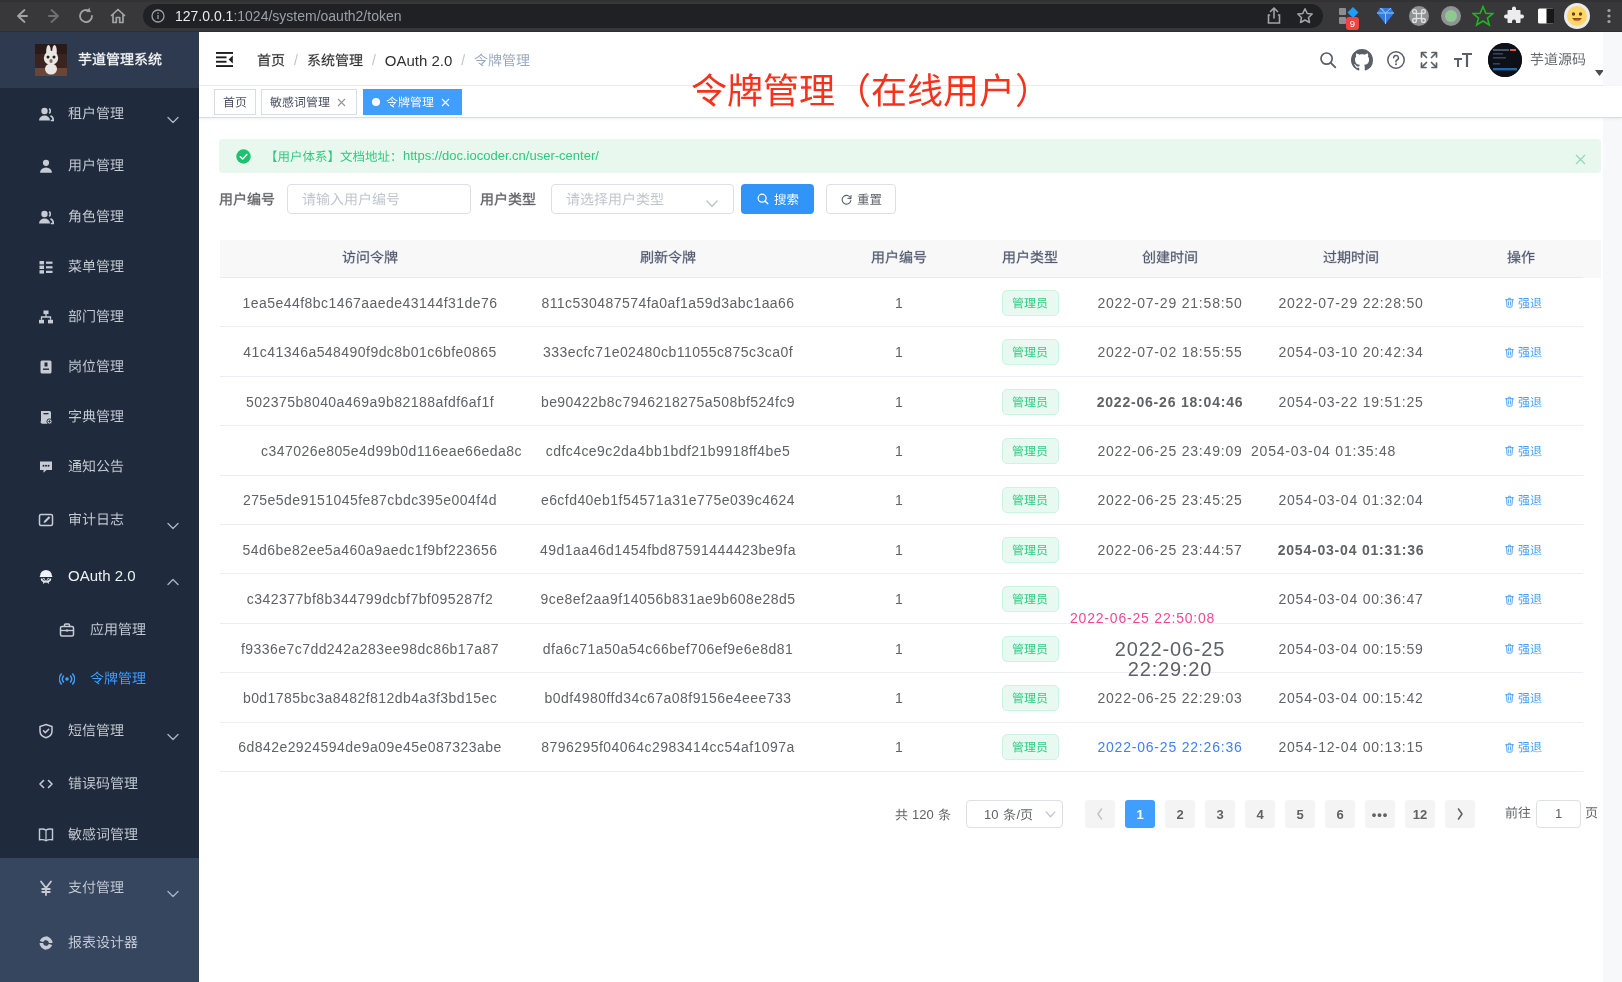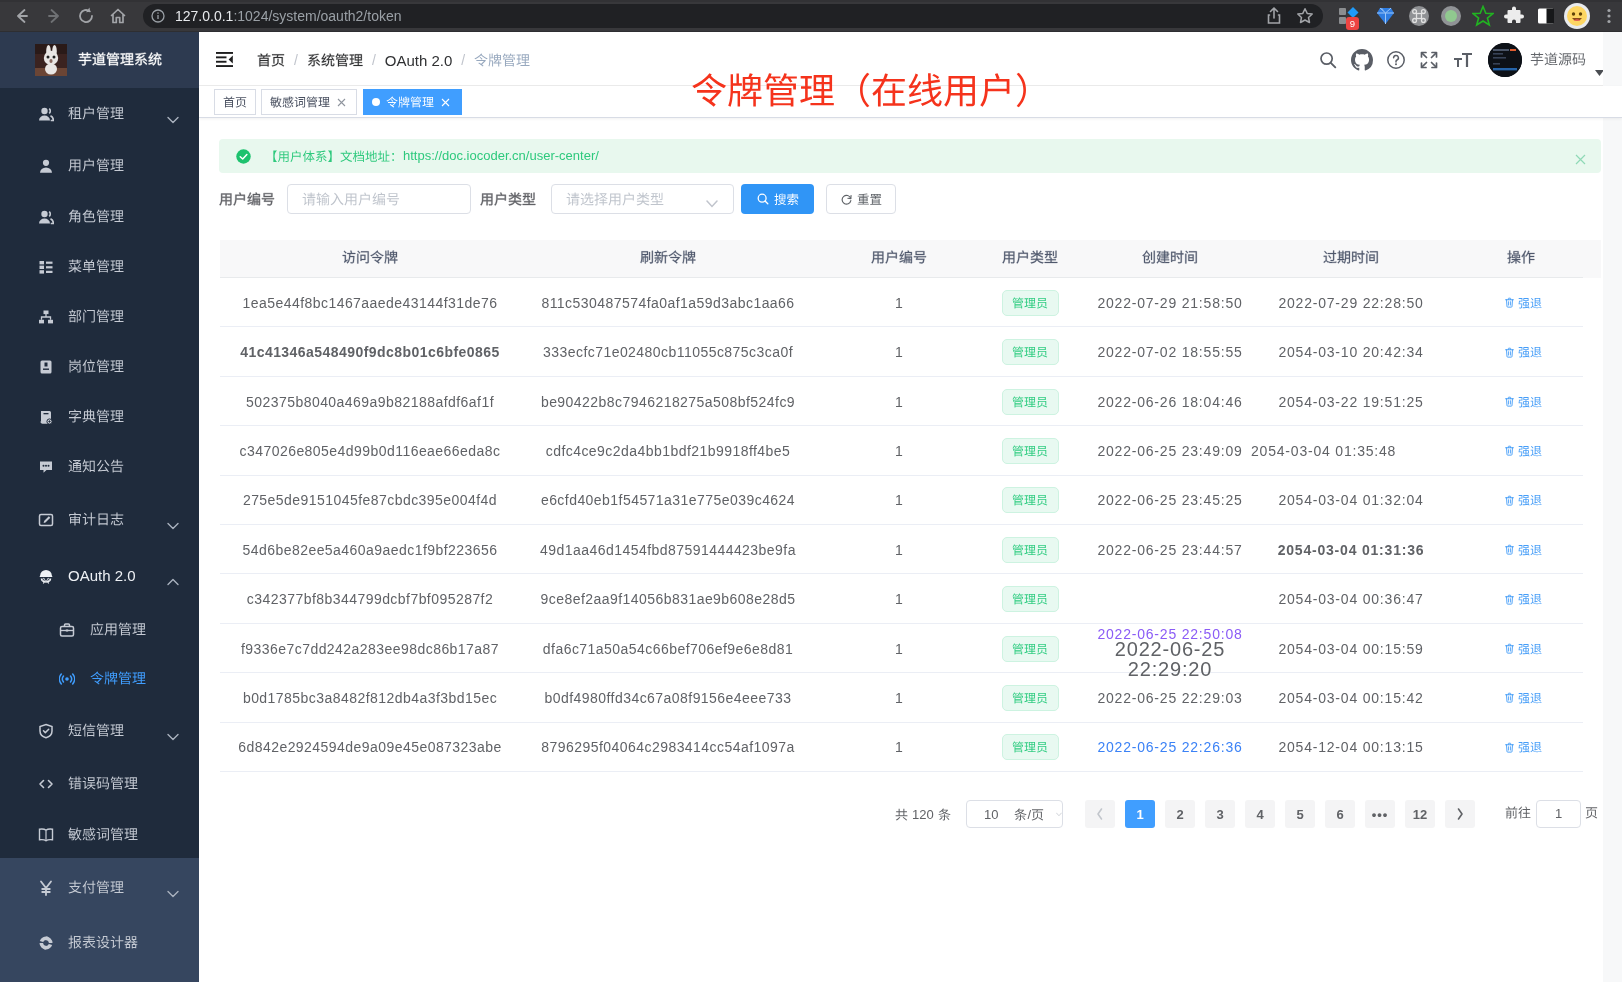--- a/index.html
+++ b/index.html
@@ -805,21 +805,21 @@
       <path d="M5.8 6 V10.3 M8.2 6 V10.3" stroke="#459df8" stroke-width="1.1" stroke-linecap="round"></path>
     </svg>
     <svg class="k" style="width:24px;height:12px;" viewBox="0 -880 2000 1000">
       <g fill="currentColor">
         <use href="#g29" x="0"></use>
         <use href="#g76" x="1000"></use>
       </g>
     </svg>
   </div>
 <div style="position:absolute;left:220px;top:375.8px;width:1363px;height:1px;background:#ebeef5;"></div>
-<div style="position:absolute;left:218px;top:342.1px;width:304px;height:20px;font-size:14px;color:#606266;text-align:center;line-height:20px;letter-spacing:.45px;font-weight:bold;">41c41346a548490f9dc8b01c6bfe0865</div>
+<div style="position:absolute;left:218px;top:342.1px;width:304px;height:20px;font-size:14px;color:#606266;text-align:center;line-height:20px;letter-spacing:.45px;">41c41346a548490f9dc8b01c6bfe0865</div>
 <div style="position:absolute;left:516px;top:342.1px;width:304px;height:20px;font-size:14px;color:#606266;text-align:center;line-height:20px;letter-spacing:.45px;">333ecfc71e02480cb11055c875c3ca0f</div>
 <div style="position:absolute;left:849px;top:342.1px;width:100px;height:20px;font-size:14px;color:#606266;text-align:center;line-height:20px;letter-spacing:.45px;">1</div>
 <div style="position:absolute;left:1001.5px;top:339.1px;width:57px;height:26px;background:#e8f9f1;border:1px solid #cdf3e1;border-radius:5px;display:flex;align-items:center;justify-content:center;color:#2ecc80;">
     <svg class="k" style="width:36px;height:12px;" viewBox="0 -880 3000 1000">
       <g fill="currentColor">
         <use href="#g55" x="0"></use>
         <use href="#g49" x="1000"></use>
         <use href="#g18" x="2000"></use>
       </g>
     </svg>
@@ -844,36 +844,36 @@
 <div style="position:absolute;left:849px;top:391.5px;width:100px;height:20px;font-size:14px;color:#606266;text-align:center;line-height:20px;letter-spacing:.45px;">1</div>
 <div style="position:absolute;left:1001.5px;top:388.5px;width:57px;height:26px;background:#e8f9f1;border:1px solid #cdf3e1;border-radius:5px;display:flex;align-items:center;justify-content:center;color:#2ecc80;">
     <svg class="k" style="width:36px;height:12px;" viewBox="0 -880 3000 1000">
       <g fill="currentColor">
         <use href="#g55" x="0"></use>
         <use href="#g49" x="1000"></use>
         <use href="#g18" x="2000"></use>
       </g>
     </svg>
   </div>
-<div style="position:absolute;left:1070px;top:391.5px;width:200px;height:20px;font-size:14px;color:#606266;text-align:center;line-height:20px;letter-spacing:.8px;">2022-06-26 18:04:46</div>
+<div style="position:absolute;left:1070px;top:391.5px;width:200px;height:20px;font-size:14px;color:#606266;text-align:center;line-height:20px;letter-spacing:.8px;font-weight:bold;">2022-06-26 18:04:46</div>
 <div style="position:absolute;left:1251px;top:391.5px;width:200px;height:20px;font-size:14px;color:#606266;text-align:center;line-height:20px;letter-spacing:.8px;">2054-03-22 19:51:25</div>
 <div style="position:absolute;left:1503.5px;top:393.5px;width:54px;height:16px;color:#459df8;display:flex;align-items:center;">
     <svg width="11" height="13" viewBox="0 0 14 14" style="margin-right:3px;flex:none">
       <path d="M2 3.5 H12 M5.5 3.5 V2.2 a.7.7 0 0 1 .7 -.7 h1.6 a.7.7 0 0 1 .7 .7 V3.5 M3.2 3.5 L3.8 12 a1 1 0 0 0 1 .9 h4.4 a1 1 0 0 0 1 -.9 L10.8 3.5" stroke="#459df8" stroke-width="1.2" fill="none" stroke-linecap="round"></path>
       <path d="M5.8 6 V10.3 M8.2 6 V10.3" stroke="#459df8" stroke-width="1.1" stroke-linecap="round"></path>
     </svg>
     <svg class="k" style="width:24px;height:12px;" viewBox="0 -880 2000 1000">
       <g fill="currentColor">
         <use href="#g29" x="0"></use>
         <use href="#g76" x="1000"></use>
       </g>
     </svg>
   </div>
 <div style="position:absolute;left:220px;top:474.6px;width:1363px;height:1px;background:#ebeef5;"></div>
-<div style="position:absolute;left:218px;top:440.9px;width:304px;height:20px;font-size:14px;color:#606266;text-align:center;line-height:20px;letter-spacing:.45px;">c347026e805e4d99b0d116eae66eda8c</div>
+<div style="position:absolute;left:218px;top:440.9px;width:304px;height:20px;font-size:14px;color:#606266;text-align:right;line-height:20px;letter-spacing:.45px;">c347026e805e4d99b0d116eae66eda8c</div>
 <div style="position:absolute;left:516px;top:440.9px;width:304px;height:20px;font-size:14px;color:#606266;text-align:center;line-height:20px;letter-spacing:.45px;">cdfc4ce9c2da4bb1bdf21b9918ff4be5</div>
 <div style="position:absolute;left:849px;top:440.9px;width:100px;height:20px;font-size:14px;color:#606266;text-align:center;line-height:20px;letter-spacing:.45px;">1</div>
 <div style="position:absolute;left:1001.5px;top:437.9px;width:57px;height:26px;background:#e8f9f1;border:1px solid #cdf3e1;border-radius:5px;display:flex;align-items:center;justify-content:center;color:#2ecc80;">
     <svg class="k" style="width:36px;height:12px;" viewBox="0 -880 3000 1000">
       <g fill="currentColor">
         <use href="#g55" x="0"></use>
         <use href="#g49" x="1000"></use>
         <use href="#g18" x="2000"></use>
       </g>
     </svg>
@@ -952,21 +952,21 @@
 <div style="position:absolute;left:849px;top:589.1px;width:100px;height:20px;font-size:14px;color:#606266;text-align:center;line-height:20px;letter-spacing:.45px;">1</div>
 <div style="position:absolute;left:1001.5px;top:586.1px;width:57px;height:26px;background:#e8f9f1;border:1px solid #cdf3e1;border-radius:5px;display:flex;align-items:center;justify-content:center;color:#2ecc80;">
     <svg class="k" style="width:36px;height:12px;" viewBox="0 -880 3000 1000">
       <g fill="currentColor">
         <use href="#g55" x="0"></use>
         <use href="#g49" x="1000"></use>
         <use href="#g18" x="2000"></use>
       </g>
     </svg>
   </div>
-<div style="position:absolute;left:1070px;top:624px;width:200px;height:20px;font-size:14px;color:#8b5cf6;text-align:center;line-height:20px;letter-spacing:.8px;">2022-06-25 22:50:08</div>
+<div style="position:absolute;left:1070px;top:608px;width:200px;height:20px;font-size:14px;color:#ec4899;text-align:left;line-height:20px;letter-spacing:.8px;">2022-06-25 22:50:08</div>
 <div style="position:absolute;left:1251px;top:589.1px;width:200px;height:20px;font-size:14px;color:#606266;text-align:center;line-height:20px;letter-spacing:.8px;">2054-03-04 00:36:47</div>
 <div style="position:absolute;left:1503.5px;top:591.1px;width:54px;height:16px;color:#459df8;display:flex;align-items:center;">
     <svg width="11" height="13" viewBox="0 0 14 14" style="margin-right:3px;flex:none">
       <path d="M2 3.5 H12 M5.5 3.5 V2.2 a.7.7 0 0 1 .7 -.7 h1.6 a.7.7 0 0 1 .7 .7 V3.5 M3.2 3.5 L3.8 12 a1 1 0 0 0 1 .9 h4.4 a1 1 0 0 0 1 -.9 L10.8 3.5" stroke="#459df8" stroke-width="1.2" fill="none" stroke-linecap="round"></path>
       <path d="M5.8 6 V10.3 M8.2 6 V10.3" stroke="#459df8" stroke-width="1.1" stroke-linecap="round"></path>
     </svg>
     <svg class="k" style="width:24px;height:12px;" viewBox="0 -880 2000 1000">
       <g fill="currentColor">
         <use href="#g29" x="0"></use>
         <use href="#g76" x="1000"></use>
@@ -1062,21 +1062,21 @@
       </g>
     </svg>
     <span style="margin:0 4px">120</span>
     <svg class="k" style="width:13px;height:13px;" viewBox="0 -880 1000 1000">
       <g fill="currentColor">
         <use href="#g45" x="0"></use>
       </g>
     </svg>
   </div>
 <div style="position:absolute;left:966px;top:800px;width:97px;height:28px;border:1px solid #dcdfe6;border-radius:4px;display:flex;align-items:center;color:#606266;font-size:13px;padding-left:17px;">
-    <span style="margin-right:16px">10</span>
+    <span style="margin-right:5px">10</span>
     <svg class="k" style="width:13px;height:13px;" viewBox="0 -880 1000 1000">
       <g fill="currentColor">
         <use href="#g45" x="0"></use>
       </g>
     </svg>
     <span>/</span>
     <svg class="k" style="width:13px;height:13px;" viewBox="0 -880 1000 1000">
       <g fill="currentColor">
         <use href="#g86" x="0"></use>
       </g>

